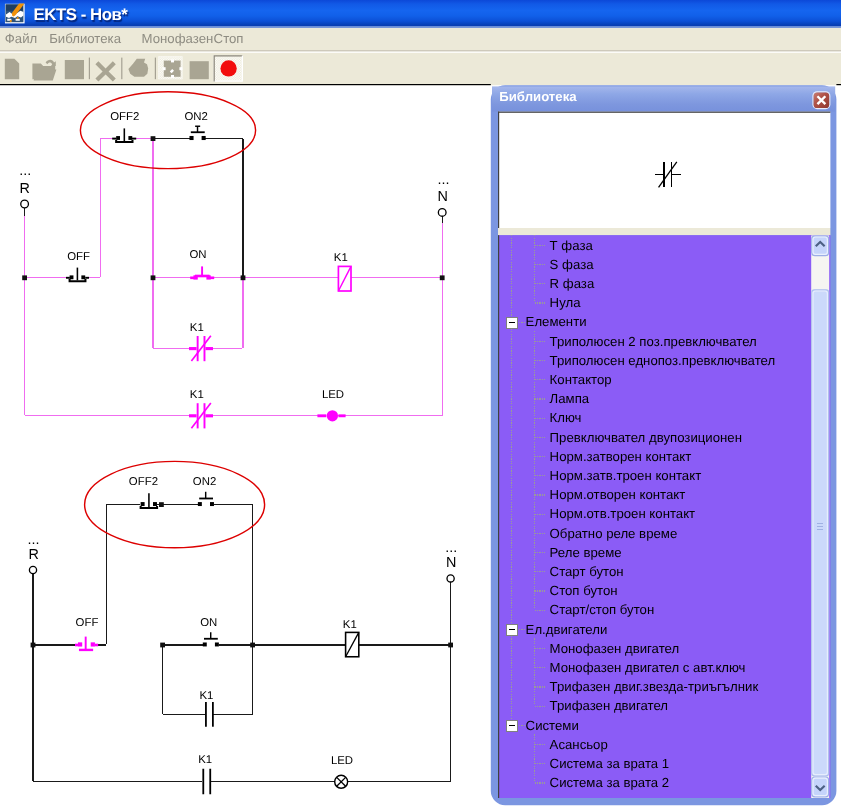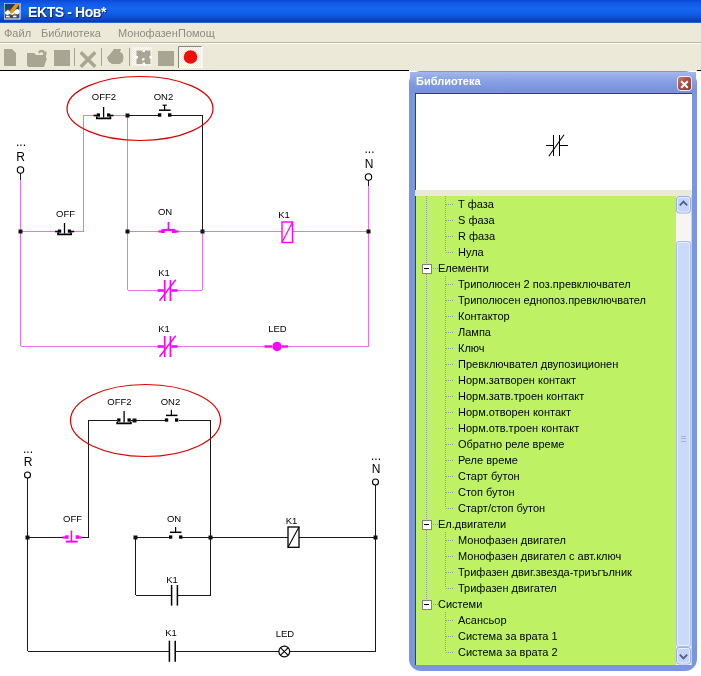--- a/index.html
+++ b/index.html
@@ -23,21 +23,21 @@
     background:#7b96e1;border-radius:12px;}
   #libtitle{left:1px;top:1px;width:286px;height:21px;
     background:linear-gradient(180deg,#a5b7ec 0%,#8ea7e6 30%,#7e97de 70%,#7791dc 100%);}
   #libtitletext{left:7px;top:4px;color:#fff;font-size:11px;font-weight:bold;}
   #libclose{left:269px;top:6px;width:13px;height:13px;border-radius:3px;
     background:linear-gradient(135deg,#c97f75 0%,#b05348 40%,#8f372f 100%);
     box-shadow:0 0 0 1px #e8eefc; color:#fff;}
   #prevarea{left:6px;top:22px;width:277px;height:97px;background:#fff;
     border-top:1px solid #404040;border-left:1px solid #404040;box-sizing:border-box;}
   #splitter{left:6px;top:119px;width:277px;height:6px;background:#ece9d8;}
-  #listarea{left:6px;top:125px;width:277px;height:469px;background:#bef264;
+  #listarea{left:6px;top:125px;width:277px;height:469px;background:#8b5cf6;
     border-left:1px solid #404040;box-sizing:border-box;}
 </style>
 </head>
 <body>
 <div class="abs" id="titlebar"></div>
 <div class="abs" id="titletext">EKTS - Нов*</div>
 <svg class="abs" id="appicon" style="left:4px;top:3px;z-index:6" width="17" height="17">
   <rect x="0" y="0" width="16.5" height="16.5" fill="#fff"></rect>
   <rect x="0.5" y="0.5" width="15" height="15" fill="#2e5379"></rect>
   <rect x="1" y="1" width="14" height="5" fill="#1f3e61"></rect>
@@ -45,21 +45,21 @@
   <path d="M2,13.5 h3.5 M9,13.5 h3.5" stroke="#fff" stroke-width="1.6"></path>
   <path d="M14.5,-0.5 L7.8,8.3" stroke="#f0920b" stroke-width="3.6" stroke-linecap="round"></path>
   <circle cx="7.2" cy="9.6" r="1.1" fill="#f0920b"></circle>
   <circle cx="10.8" cy="12" r="0.9" fill="#f0920b"></circle>
   <circle cx="5" cy="14.6" r="0.9" fill="#f0920b"></circle>
 </svg>
 <div class="abs" id="menubar">
   <span class="menuitem" style="left:4px">Файл</span>
   <span class="menuitem" style="left:41px">Библиотека</span>
   <span class="menuitem" style="left:118px">Монофазен</span>
-  <span class="menuitem" style="left:178px">Помощ</span>
+  <span class="menuitem" style="left:178px">Стоп</span>
 </div>
 <div class="abs" id="toolbar">
   <div class="tsep" style="left:74px"></div>
   <div class="tsep" style="left:101px"></div>
   <div class="tsep" style="left:129px"></div>
   <svg class="abs" style="left:0;top:0" width="220" height="27">
     <g fill="#a9a593">
 
       <path d="M4,5 h8 l4,4 v13 h-12 z"></path>
 

